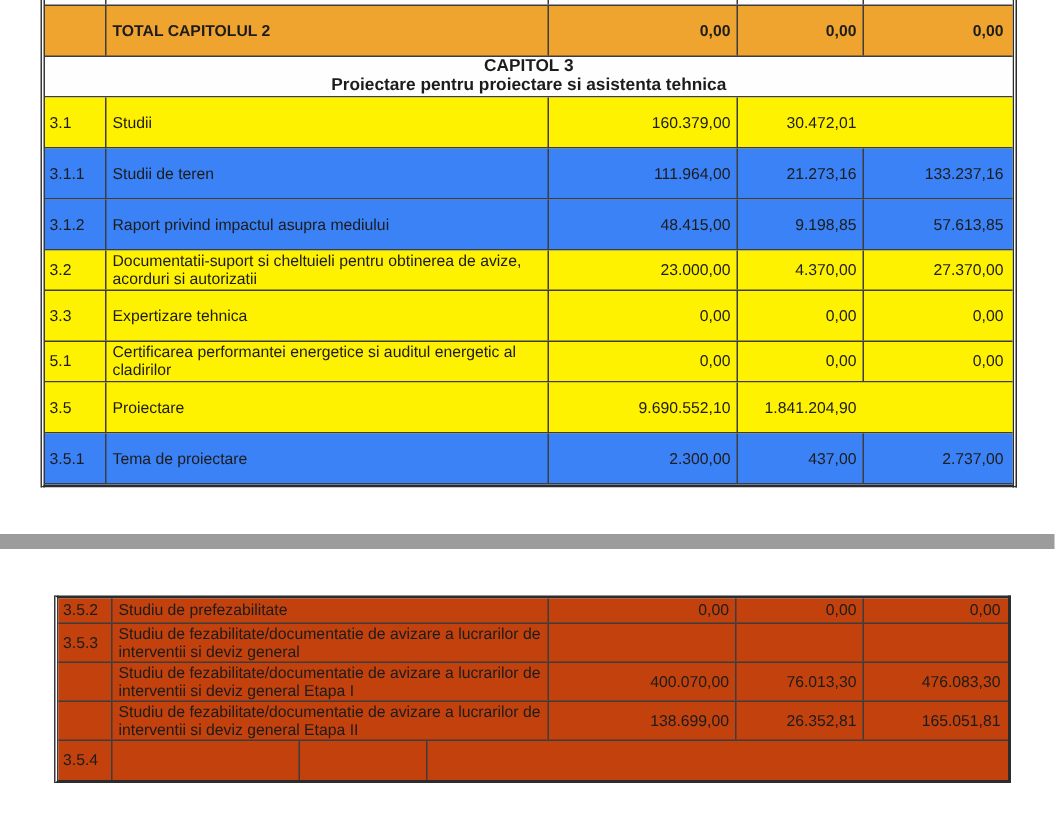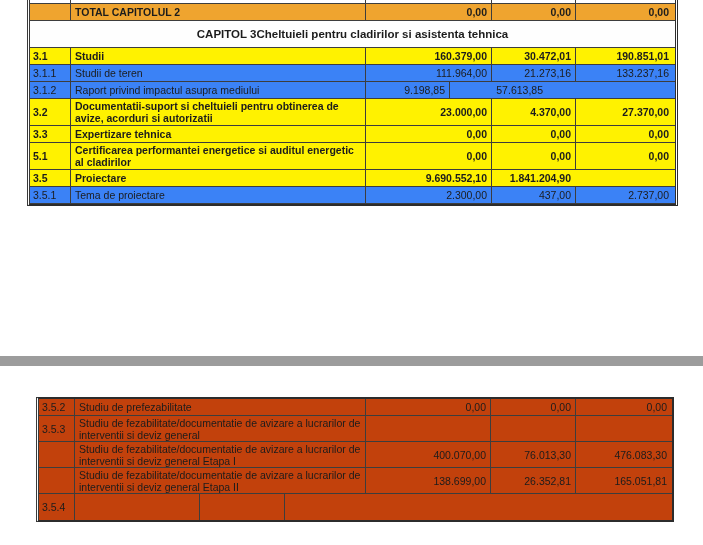--- a/index.html
+++ b/index.html
@@ -10,42 +10,42 @@
   }
   
   .t1{
     position:absolute;left:27px;top:0;
     width:651px;box-sizing:border-box;
     border-left:3px double #3a3a3a;
     border-right:3px double #2c2c2c;
     border-bottom:2px solid #2c2c2c;
     background:#fff;
   }
-  .r{display:flex;box-sizing:border-box;border-bottom:1px solid #3d3d3d;height:17px}
+  .r{display:flex;box-sizing:border-box;border-bottom:1px solid #3d3d3d;height:34px}
   .r.tall{height:27px}
   .r.sliver{height:4px;background:#fff}
   .c{
     box-sizing:border-box;display:flex;align-items:center;
     padding:1px 4px;font-size:10.5px;line-height:12px;overflow:hidden;
   }
   .c + .c{border-left:1px solid #3d3d3d}
   .t1 .c0{width:40px;padding-left:3px}
   .t1 .c1{width:295px}
   .t1 .c2{width:126px}
   .t1 .c3{width:84px}
   .t1 .c4{width:98px}
   .num{justify-content:flex-end;text-align:center}
   .orange{background:#efa42f}
   .orange .c{font-weight:bold}
   .yellow{background:#fff200}
-  .yellow .c{font-weight:bold}
+  .yellow .c{font-weight:normal}
   .white{background:#3b82f6}
   .chapter{
     height:26px;border-bottom:1px solid #3d3d3d;background:#fefefe;
-    display:flex;flex-direction:row;justify-content:center;align-items:center;
+    display:flex;flex-direction:column;justify-content:center;align-items:center;
   }
   .chapter div{font-size:11.5px;font-weight:bold;line-height:13px}
   
   .sep{position:absolute;left:0;top:356px;width:703px;height:10px;background:#9c9c9c}
   
   .t2{
     position:absolute;left:36px;top:397px;
     width:638px;box-sizing:border-box;
     border:2px solid #2c2c2c;
     border-left:3px double #3a3a3a;
@@ -76,44 +76,44 @@
   <div class="r orange">
     <div class="c c0"></div>
     <div class="c c1">TOTAL CAPITOLUL 2</div>
     <div class="c c2 num">0,00</div>
     <div class="c c3 num">0,00</div>
     <div class="c c4 num">0,00</div>
   </div>
 
   <div class="chapter">
     <div>CAPITOL 3</div>
-    <div>Cheltuieli pentru cladirilor si asistenta tehnica</div>
+    <div>Proiectare pentru proiectare si asistenta tehnica</div>
   </div>
 
   <div>
 
       <div class="r yellow">
         <div class="c c0">3.1</div>
         <div class="c c1">Studii</div>
         <div class="c c2 num">160.379,00</div>
         <div class="c c3 num">30.472,01</div>
-        <div class="c c4 num">190.851,01</div>
       </div>
 
       <div class="r white">
         <div class="c c0">3.1.1</div>
         <div class="c c1">Studii de teren</div>
         <div class="c c2 num">111.964,00</div>
         <div class="c c3 num">21.273,16</div>
         <div class="c c4 num">133.237,16</div>
       </div>
 
       <div class="r white">
         <div class="c c0">3.1.2</div>
         <div class="c c1">Raport privind impactul asupra mediului</div>
+        <div class="c c2 num">48.415,00</div>
         <div class="c c3 num">9.198,85</div>
         <div class="c c4 num">57.613,85</div>
       </div>
 
       <div class="r yellow tall">
         <div class="c c0">3.2</div>
         <div class="c c1">Documentatii-suport si cheltuieli pentru obtinerea de avize, acorduri si autorizatii</div>
         <div class="c c2 num">23.000,00</div>
         <div class="c c3 num">4.370,00</div>
         <div class="c c4 num">27.370,00</div>

